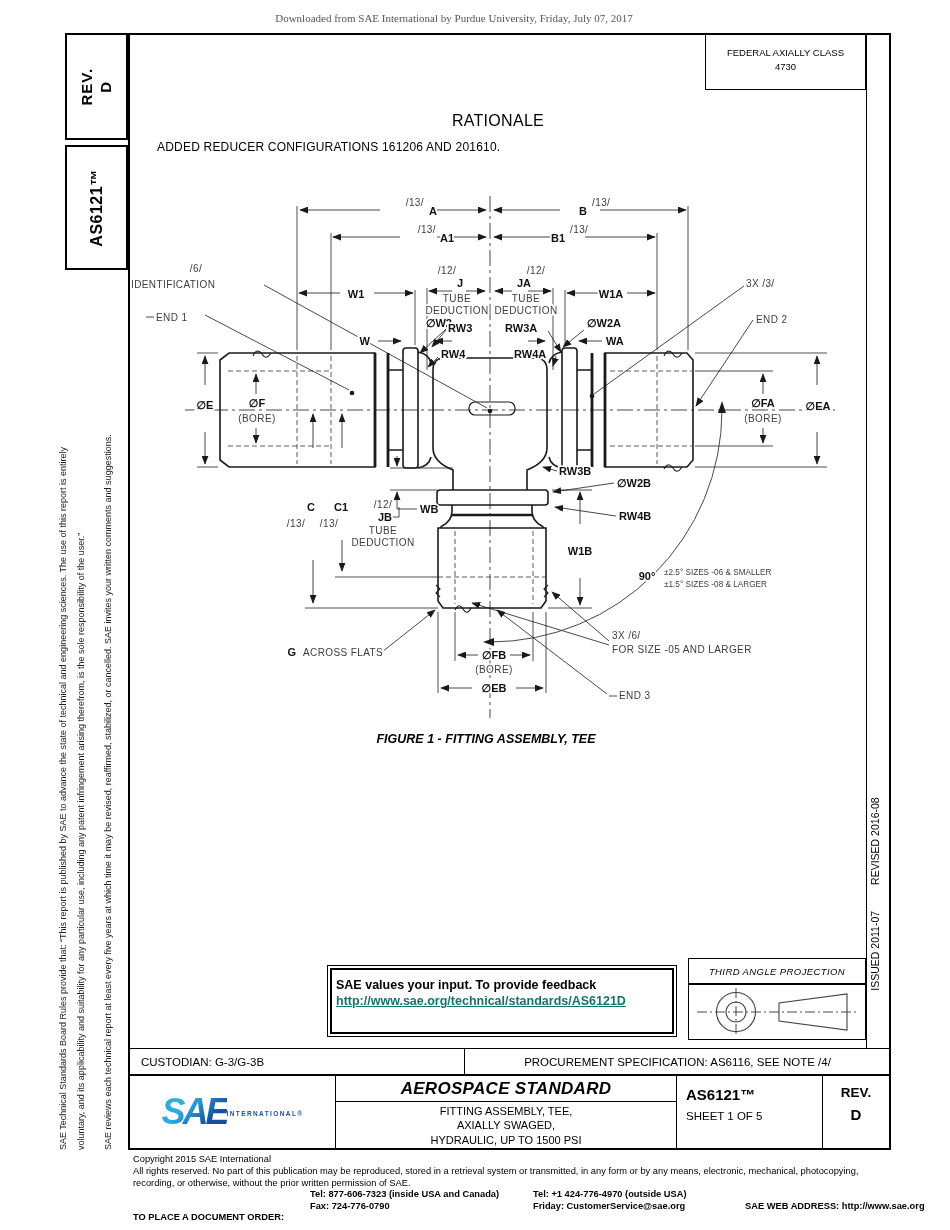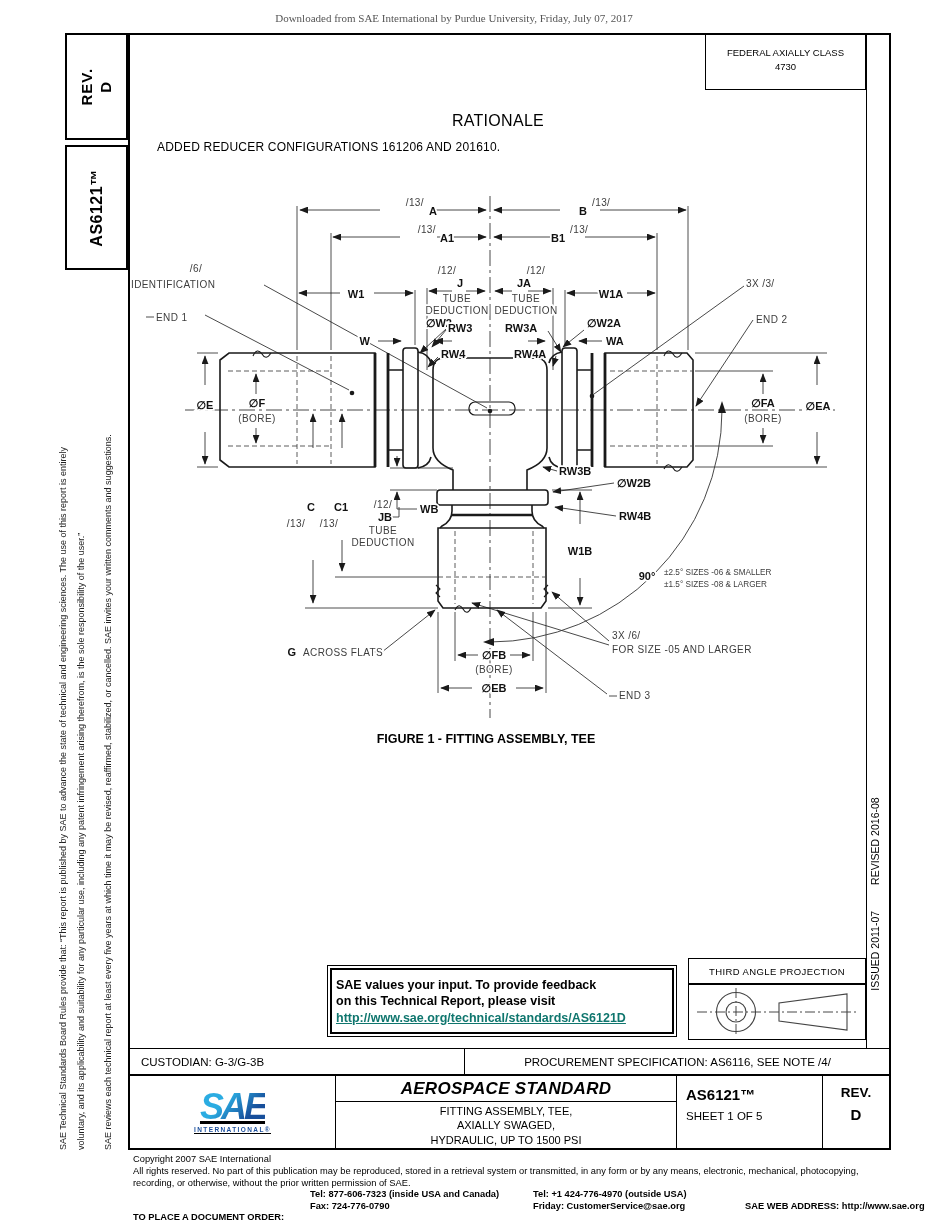--- a/index.html
+++ b/index.html
@@ -30,44 +30,44 @@
                       transform:translate(-50%,-50%) rotate(-90deg); }
   .sp1 { left:52px; top:270px; width:46px; height:880px; }
   .sp1 .inner { width:880px; height:40px; font-size:9px; line-height:1.95; color:#222; }
   .sp2 { left:99px; top:270px; width:22px; height:880px; }
   .sp2 .inner { width:880px; height:14px; font-size:9px; color:#222; }
 
   .rationale { left:128px; top:112px; width:740px; text-align:center; font-size:16px; letter-spacing:.3px; }
   .added-note { left:157px; top:140px; font-size:12px; letter-spacing:.2px; }
 
   .fig-caption { left:128px; top:732px; width:716px; text-align:center;
-                 font-weight:bold; font-size:12.5px; }
+                 font-weight:bold; font-style:italic; font-size:12.5px; }
 
   .issued-col { left:862px; top:738px; width:30px; height:312px; }
   .issued-col .inner { position:absolute; left:50%; top:50%;
                        transform:translate(-50%,-50%) rotate(-90deg);
                        width:312px; height:16px; font-size:10.5px; white-space:nowrap; text-align:center; }
   .issued-gap { display:inline-block; width:26px; }
 
   .feedback-box { left:330px; top:968px; width:344px; height:66px; border:2px solid #000;
                   outline:1px solid #000; outline-offset:2px; padding:7px 4px;
                   font-size:12.5px; font-weight:bold; line-height:1.3; background:#fff; }
   .feedback-box a { color:#0f766e; font-weight:bold; }
 
-  .tap-box { left:688px; top:958px; width:178px; height:82px; border:1.5px solid #000; background:#fff; }
+  .tap-box { left:688px; top:958px; width:178px; height:82px; border:1.5px solid #000; background:#fff;font-style:italic; }
   .tap-head { height:26px; border-bottom:2px solid #000; display:flex; align-items:center;
               justify-content:center; font-size:9.5px; letter-spacing:.4px; }
 
   .cust-row { left:128px; top:1048px; width:763px; height:27px; border:1.5px solid #000; display:flex; }
   .cust-cell { width:336px; border-right:1.5px solid #000; display:flex; align-items:center;
                padding-left:12px; font-size:11.5px; }
   .proc-cell { flex:1; display:flex; align-items:center; justify-content:center; font-size:11.5px; }
 
   .title-block { left:128px; top:1074px; width:763px; height:76px; border:2.5px solid #000; display:flex; }
-  .tb-logo { width:205px; display:flex; flex-direction:column; align-items:center; justify-content:center;text-decoration:underline; }
+  .tb-logo { width:205px; display:flex; flex-direction:row; align-items:center; justify-content:center; }
   .logo-main { font-size:36px; font-weight:bold; font-style:italic; letter-spacing:-3px;
                background:linear-gradient(135deg,#2bace2 35%,#174f9b 75%);
                -webkit-background-clip:text; background-clip:text; color:transparent; line-height:.9; }
   .logo-sub { font-size:6.5px; font-weight:bold; color:#1c4f9c; letter-spacing:1.4px; margin-top:2px; }
   .tb-title { width:342px; border-left:1.5px solid #000; border-right:1.5px solid #000; text-align:center; }
   .tb-doctype { font-size:17px; font-weight:bold; padding:3px 0 2px; letter-spacing:.3px;font-style:italic; }
   .tb-rule { border-top:1.5px solid #000; }
   .tb-sub { font-size:11px; line-height:1.3; padding-top:2px; }
   .tb-num { width:145px; padding:10px 0 0 9px; }
   .tb-docnum { font-size:15px; font-weight:bold; }
@@ -352,21 +352,20 @@
 <div class="abs fig-caption">FIGURE 1 - FITTING ASSEMBLY, TEE</div>
 
 <div class="abs issued-col">
   <div class="inner">
     <span>ISSUED 2011-07</span><span class="issued-gap"></span><span>REVISED 2016-08</span>
   </div>
 </div>
 
 <div class="abs feedback-box">
   <div>SAE values your input. To provide feedback</div>
-  <div>on this Technical Report, please visit</div>
   <div><a href="#">http://www.sae.org/technical/standards/AS6121D</a></div>
 </div>
 
 <div class="abs tap-box">
   <div class="tap-head">THIRD ANGLE PROJECTION</div>
   <svg width="174" height="52" viewBox="0 0 174 52">
     <g stroke="#333" stroke-width="0.9" fill="none">
       <path d="M8,27 H168" stroke-dasharray="10 3 2 3"></path>
       <path d="M47,3 V50" stroke-dasharray="10 3 2 3"></path>
     </g>
@@ -401,21 +400,21 @@
     <div class="tb-docnum">AS6121™</div>
     <div class="tb-sheet">SHEET 1 OF 5</div>
   </div>
   <div class="tb-rev">
     <div class="tb-revlab">REV.</div>
     <div class="tb-revval">D</div>
   </div>
 </div>
 
 <div class="abs footer">
-  <div>Copyright 2007 SAE International</div>
+  <div>Copyright 2015 SAE International</div>
   <div>All rights reserved. No part of this publication may be reproduced, stored in a retrieval system or transmitted, in any form or by any means, electronic, mechanical, photocopying,</div>
   <div>recording, or otherwise, without the prior written permission of SAE.</div>
   <div class="f-row f-b">
     <span class="fp0">TO PLACE A DOCUMENT ORDER:</span>
     <span class="fp1">Tel: 877-606-7323 (inside USA and Canada)</span>
     <span class="fp2">Tel: +1 424-776-4970 (outside USA)</span>
   </div>
   <div class="f-row f-b">
     <span class="fp1">Fax: 724-776-0790</span>
     <span class="fp2">Friday: CustomerService@sae.org</span>

